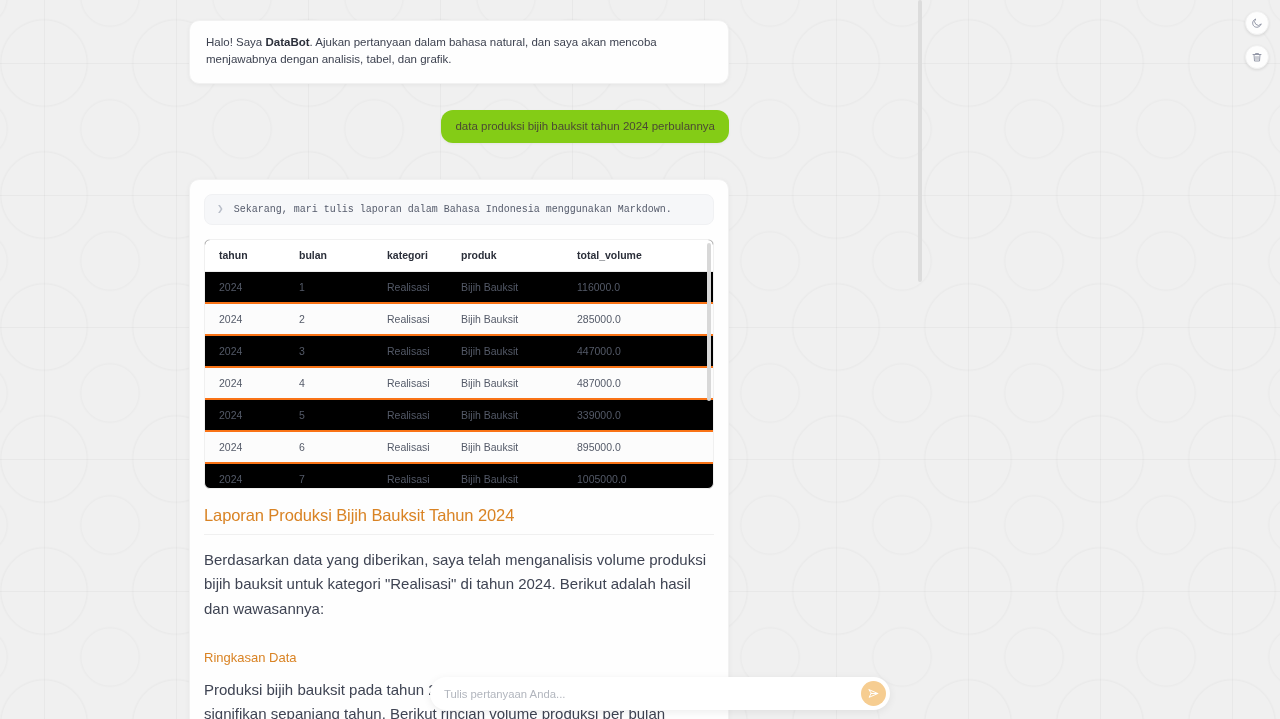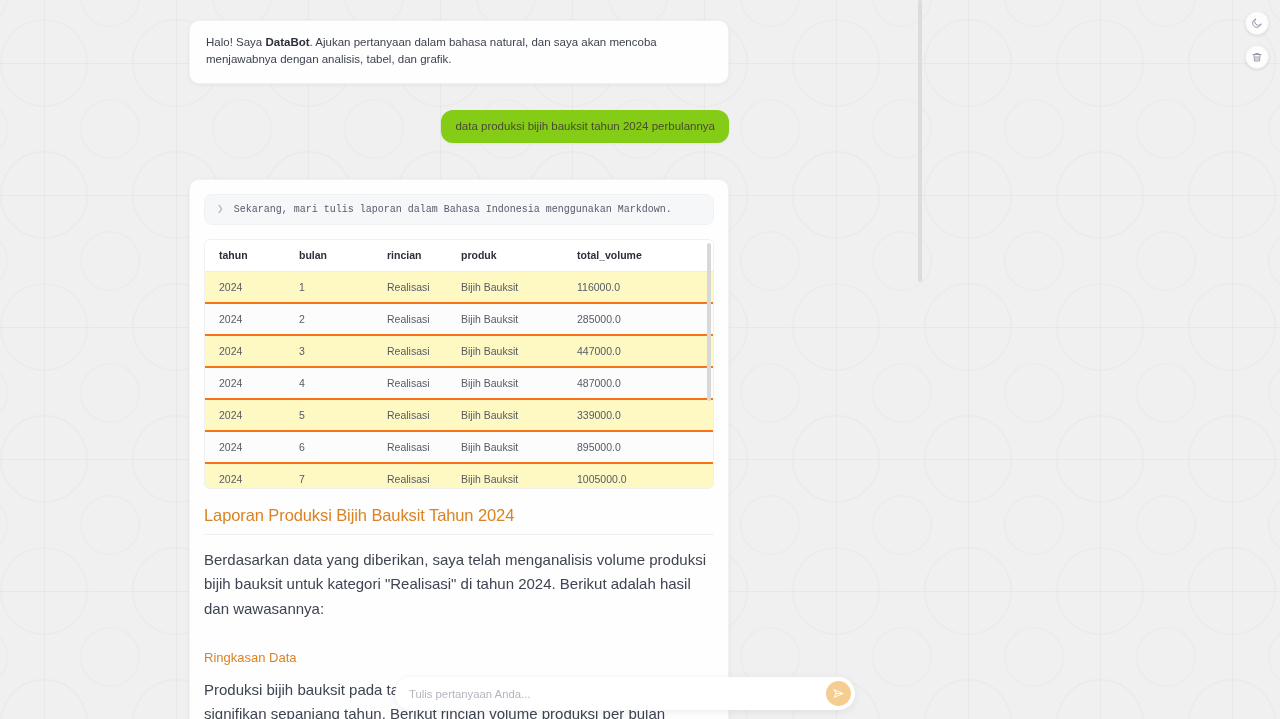--- a/index.html
+++ b/index.html
@@ -126,21 +126,21 @@
   .code-caret { color: #b9bec9; font-size: 11px; line-height: 1; }
 
   
   .table-wrap {
     margin-top: 14px;
     border: 1px solid #f0f0f0;
     border-radius: 6px;
     height: 250px;
     position: relative;
     overflow: hidden;
-    background: #fef9c3;
+    background: #000000;
   }
   table.dataframe {
     width: 100%; border-collapse: collapse;
     font-size: 10.5px;
   }
   table.dataframe th {
     text-align: left;
     font-weight: 700;
     color: #2b2f3a;
     padding: 9px 10px 10px 14px;
@@ -201,21 +201,21 @@
     text-align: left;
     font-weight: 700;
     color: #2b2f3a;
     padding: 0 18px 0 0;
     white-space: nowrap;
   }
 
   
   #composer {
     position: absolute;
-    left: 395px; bottom: 9px;
+    left: 430px; bottom: 9px;
     width: 460px; height: 33px;
     background: #ffffff;
     border-radius: 18px;
     box-shadow: 0 2px 8px rgba(0,0,0,0.07);
     display: flex; align-items: center;
     padding: 0 4px 0 14px;
     z-index: 30;
   }
   #composer input {
     flex: 1;
@@ -296,21 +296,21 @@
           <span class="code-caret">❯</span>
           <span>Sekarang, mari tulis laporan dalam Bahasa Indonesia menggunakan Markdown.</span>
         </div>
 
         <div class="table-wrap">
           <table class="dataframe">
             <thead>
               <tr>
                 <th class="col-tahun">tahun</th>
                 <th class="col-bulan">bulan</th>
-                <th class="col-kategori">rincian</th>
+                <th class="col-kategori">kategori</th>
                 <th class="col-produk">produk</th>
                 <th>total_volume</th>
               </tr>
             </thead>
             <tbody>
               <tr>
                 <td>2024</td>
                 <td>1</td>
                 <td>Realisasi</td>
                 <td>Bijih Bauksit</td>

